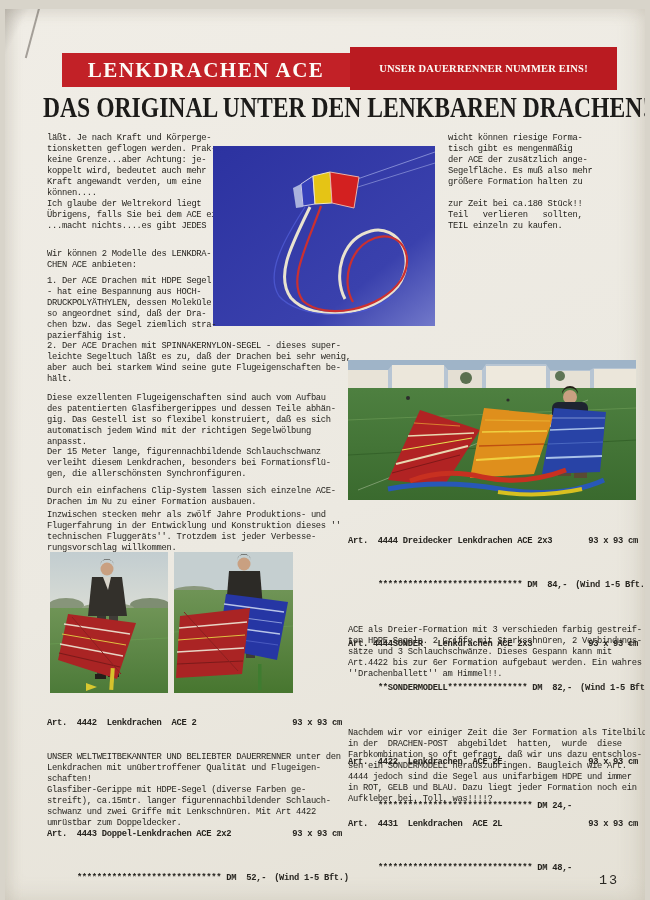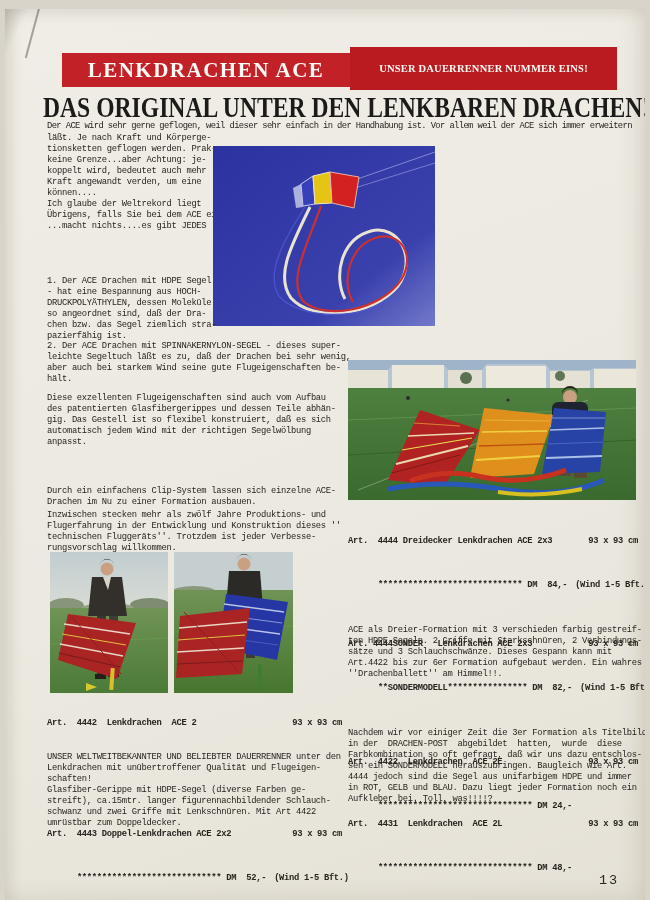--- a/index.html
+++ b/index.html
@@ -44,30 +44,38 @@
   <div class="crease"></div>
   <div class="crease-line"></div>
 
   <div class="banner-bar"></div>
   <div class="banner-title">LENKDRACHEN ACE</div>
   <div class="slogan-box">
     <span>UNSER DAUERRENNER NUMMER EINS!</span>
   </div>
   <div class="headline">DAS ORIGINAL UNTER DEN LENKBAREN DRACHEN!!</div>
 
-  <div class="mono intro-line1" style="left:42px;top:112px;">Der ACE wird sehr gerne geflogen, weil dieser sehr einfach in der Handhabung ist. Vor allem weil der ACE sich immer erweitern</div>
   <div class="mono" style="left:42px;top:124px;">läßt. Je nach Kraft und Körperge-
 tionsketten geflogen werden. Prak-
 keine Grenze...aber Achtung: je-
 koppelt wird, bedeutet auch mehr
 Kraft angewandt verden, um eine
 können....
 Ich glaube der Weltrekord liegt
 Übrigens, falls Sie bei dem ACE ein
 ...macht nichts....es gibt JEDES</div>
+  <div class="mono" style="left:443px;top:124px;">wicht können riesige Forma-
+tisch gibt es mengenmäßig
+der ACE der zusätzlich ange-
+Segelfläche. Es muß also mehr
+größere Formation halten zu
+
+zur Zeit bei ca.180 Stück!!
+Teil   verlieren   sollten,
+TEIL einzeln zu kaufen.</div>
 
   <div class="photo" style="left:208px;top:137px;width:222px;height:180px;">
     <svg viewBox="0 0 222 180" preserveAspectRatio="none">
       <defs>
         <linearGradient id="sky1" x1="0" y1="0" x2="1" y2="1">
           <stop offset="0" stop-color="#2c32a0"></stop>
             <stop offset="0.72" stop-color="#3a41ad"></stop>
             <stop offset="1" stop-color="#7279ca"></stop>
         </linearGradient>
       </defs>
@@ -77,35 +85,40 @@
       <polygon points="80,42 88,38 90,61 83,62" fill="#aab2dd"></polygon>
       <polygon points="88,38 100,30 102,58 90,60" fill="#3640ba" stroke="#c9c9e9" stroke-width="1"></polygon>
       <polygon points="100,30 117,26 119,57 102,58" fill="#e5c415" stroke="#f1e7c0" stroke-width="1"></polygon>
       <polygon points="117,26 146,31 141,62 119,57" fill="#d32020" stroke="#e9b1a9" stroke-width="1"></polygon>
       <path d="M97,61 C78,100 62,130 78,152 C100,177 160,170 185,140 C205,112 185,78 158,85 C128,93 120,130 132,153" fill="none" stroke="#e9e3cf" stroke-width="3"></path>
       <path d="M108,60 C92,104 75,135 90,155 C112,175 168,164 188,134 C204,108 186,84 162,92 C136,101 128,136 140,156" fill="none" stroke="#cb3030" stroke-width="2.2"></path>
       <path d="M92,61 C70,95 52,128 66,150 C84,172 150,177 180,150" fill="none" stroke="#4a55cc" stroke-width="1.3"></path>
     </svg>
   </div>
 
+  <div class="mono" style="left:42px;top:240px;">Wir können 2 Modelle des LENKDRA-
+CHEN ACE anbieten:</div>
   <div class="mono" style="left:42px;top:267px;">1. Der ACE Drachen mit HDPE Segel
 - hat eine Bespannung aus HOCH-
 DRUCKPOLYÄTHYLEN, dessen Moleküle
 so angeordnet sind, daß der Dra-
 chen bzw. das Segel ziemlich stra-
 pazierfähig ist.</div>
   <div class="mono" style="left:42px;top:332px;">2. Der ACE Drachen mit SPINNAKERNYLON-SEGEL - dieses super-
 leichte Segeltuch läßt es zu, daß der Drachen bei sehr wenig,
 aber auch bei starkem Wind seine gute Flugeigenschaften be-
 hält.</div>
   <div class="mono" style="left:42px;top:384px;">Diese exzellenten Flugeigenschaften sind auch vom Aufbau
 des patentierten Glasfibergerippes und dessen Teile abhän-
 gig. Das Gestell ist so flexibel konstruiert, daß es sich
 automatisch jedem Wind mit der richtigen Segelwölbung
 anpasst.</div>
+  <div class="mono" style="left:42px;top:438px;">Der 15 Meter lange, figurennachbildende Schlauchschwanz
+verleiht diesem Lenkdrachen, besonders bei Formationsflü-
+gen, die allerschönsten Synchronfiguren.</div>
   <div class="mono" style="left:42px;top:501px;">Inzwischen stecken mehr als zwölf Jahre Produktions- und
 Flugerfahrung in der Entwicklung und Konstruktion dieses ''
 technischen Fluggeräts''. Trotzdem ist jeder Verbesse-
 rungsvorschlag willkommen.</div>
   <div class="mono" style="left:42px;top:477px;">Durch ein einfachens Clip-System lassen sich einzelne ACE-
 Drachen im Nu zu einer Formation ausbauen.</div>
 
   <div class="photo" style="left:343px;top:351px;width:288px;height:140px;">
     <svg viewBox="0 0 288 140" preserveAspectRatio="none">
       <defs>

